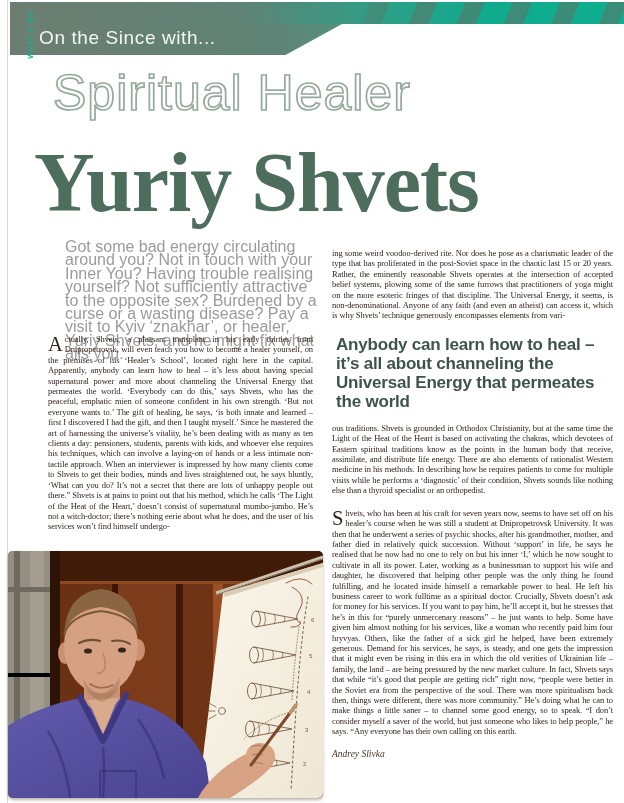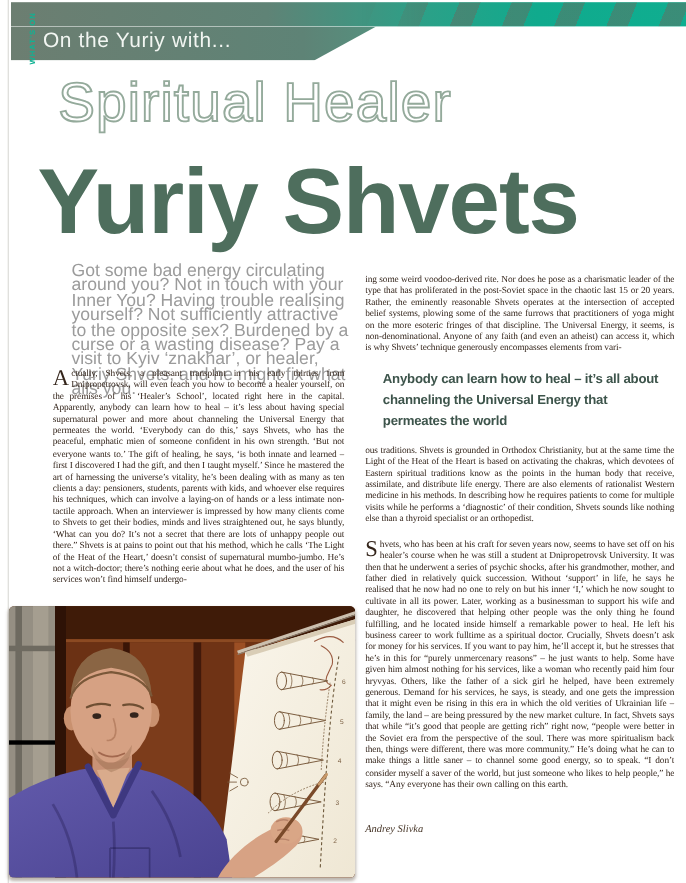--- a/index.html
+++ b/index.html
@@ -19,53 +19,53 @@
     clip-path:polygon(0 0,100% 0,83% 100%,0 100%);}
   .kicker{position:absolute;left:29px;top:3px;color:#f2f6f2;font-weight:400;
     font-size:19px;letter-spacing:.6px;}
   .vlabel{position:absolute;left:27px;top:11px;writing-mode:vertical-rl;transform:rotate(180deg);
     font-weight:700;font-size:7px;letter-spacing:.9px;color:#10b293;}
 
   
   .t1{position:absolute;left:53px;top:68px;font-size:50px;line-height:1;font-weight:400;
     color:transparent;-webkit-text-stroke:1.7px #94aa9b;letter-spacing:1px;white-space:nowrap;}
   .t2{position:absolute;left:34px;top:141px;font-size:84px;line-height:1;font-weight:700;
-    color:#4e6e5d;letter-spacing:-1px;white-space:nowrap;}
+    color:#4e6e5d;letter-spacing:-1px;white-space:nowrap;font-family:Liberation Serif, serif;}
 
   
   .standfirst{position:absolute;left:55px;top:224px;width:260px;
     font-size:16px;line-height:13.4px;color:#9b9b9b;margin-left:10px;}
 
   
   .bodytext{font-family:"Liberation Serif",serif;font-size:8.5px;line-height:10.4px;
     letter-spacing:-0.1px;text-align:justify;color:#33241a;}
   .col-left{position:absolute;left:48px;top:334px;width:265px;height:216px;overflow:hidden;}
   .col-right{position:absolute;left:332px;top:236px;width:281px;height:516px;overflow:hidden;}
   .dropcap{float:left;font-size:20.5px;line-height:18px;padding:1px 2px 0 0;font-family:"Liberation Serif",serif;}
-  .pullquote{margin:14px 0 8px 16px;font-family:"Liberation Sans",sans-serif;font-weight:700;
-    font-size:12px;line-height:19px;color:#3d544b;letter-spacing:-0.2px;text-align:left;}
+  .pullquote{margin:14px 0 8px 4px;font-family:"Liberation Sans",sans-serif;font-weight:700;
+    font-size:17px;line-height:19px;color:#3d544b;letter-spacing:-0.2px;text-align:left;}
   .para{margin:12px 0 2px 0;}
   .byline{position:absolute;left:332px;top:749px;width:281px;
     font-family:"Liberation Serif",serif;font-style:italic;font-size:9.5px;color:#463527;}
 
   
   .photo{position:absolute;left:8px;top:551px;width:315px;height:247px;border-radius:5px;
     overflow:hidden;box-shadow:0 2px 3px rgba(60,40,20,.35);}
   .photo svg{display:block;}
 </style>
 </head>
 <body>
 
 <div class="scan-edge"></div>
 
 <div class="banner-top">
   <div class="stripes"></div>
 </div>
 <div class="banner-tab">
-  <span class="kicker">On the Yuriy with...</span>
+  <span class="kicker">On the Since with...</span>
 </div>
 <span class="vlabel">WHAT’S ON</span>
 
 <div class="t1">Spiritual Healer</div>
 <div class="t2">Yuriy Shvets</div>
 
 <p class="standfirst">Got some bad energy circulating around you? Not in touch with your Inner You? Having trouble realising yourself? Not sufficiently attractive to the opposite sex? Burdened by a curse or a wasting disease? Pay a visit to Kyiv ‘znakhar’, or healer, Yuriy Shvets, and he might fix what ails you.</p>
 
 <div class="col-left bodytext">
   <span class="dropcap">A</span><span>ctually, Shvets, a pleasant transplant in his early thirties from Dnipropetrovsk, will even teach you how to become a healer yourself, on the premises of his ‘Healer’s School’, located right here in the capital. Apparently, anybody can learn how to heal – it’s less about having special supernatural power and more about channeling the Universal Energy that permeates the world. ‘Everybody can do this,’ says Shvets, who has the peaceful, emphatic mien of someone confident in his own strength. ‘But not everyone wants to.’ The gift of healing, he says, ‘is both innate and learned – first I discovered I had the gift, and then I taught myself.’ Since he mastered the art of harnessing the universe’s vitality, he’s been dealing with as many as ten clients a day: pensioners, students, parents with kids, and whoever else requires his techniques, which can involve a laying-on of hands or a less intimate non-tactile approach. When an interviewer is impressed by how many clients come to Shvets to get their bodies, minds and lives straightened out, he says bluntly, ‘What can you do? It’s not a secret that there are lots of unhappy people out there.” Shvets is at pains to point out that his method, which he calls ‘The Light of the Heat of the Heart,’ doesn’t consist of supernatural mumbo-jumbo. He’s not a witch-doctor; there’s nothing eerie about what he does, and the user of his services won’t find himself undergo-</span>

